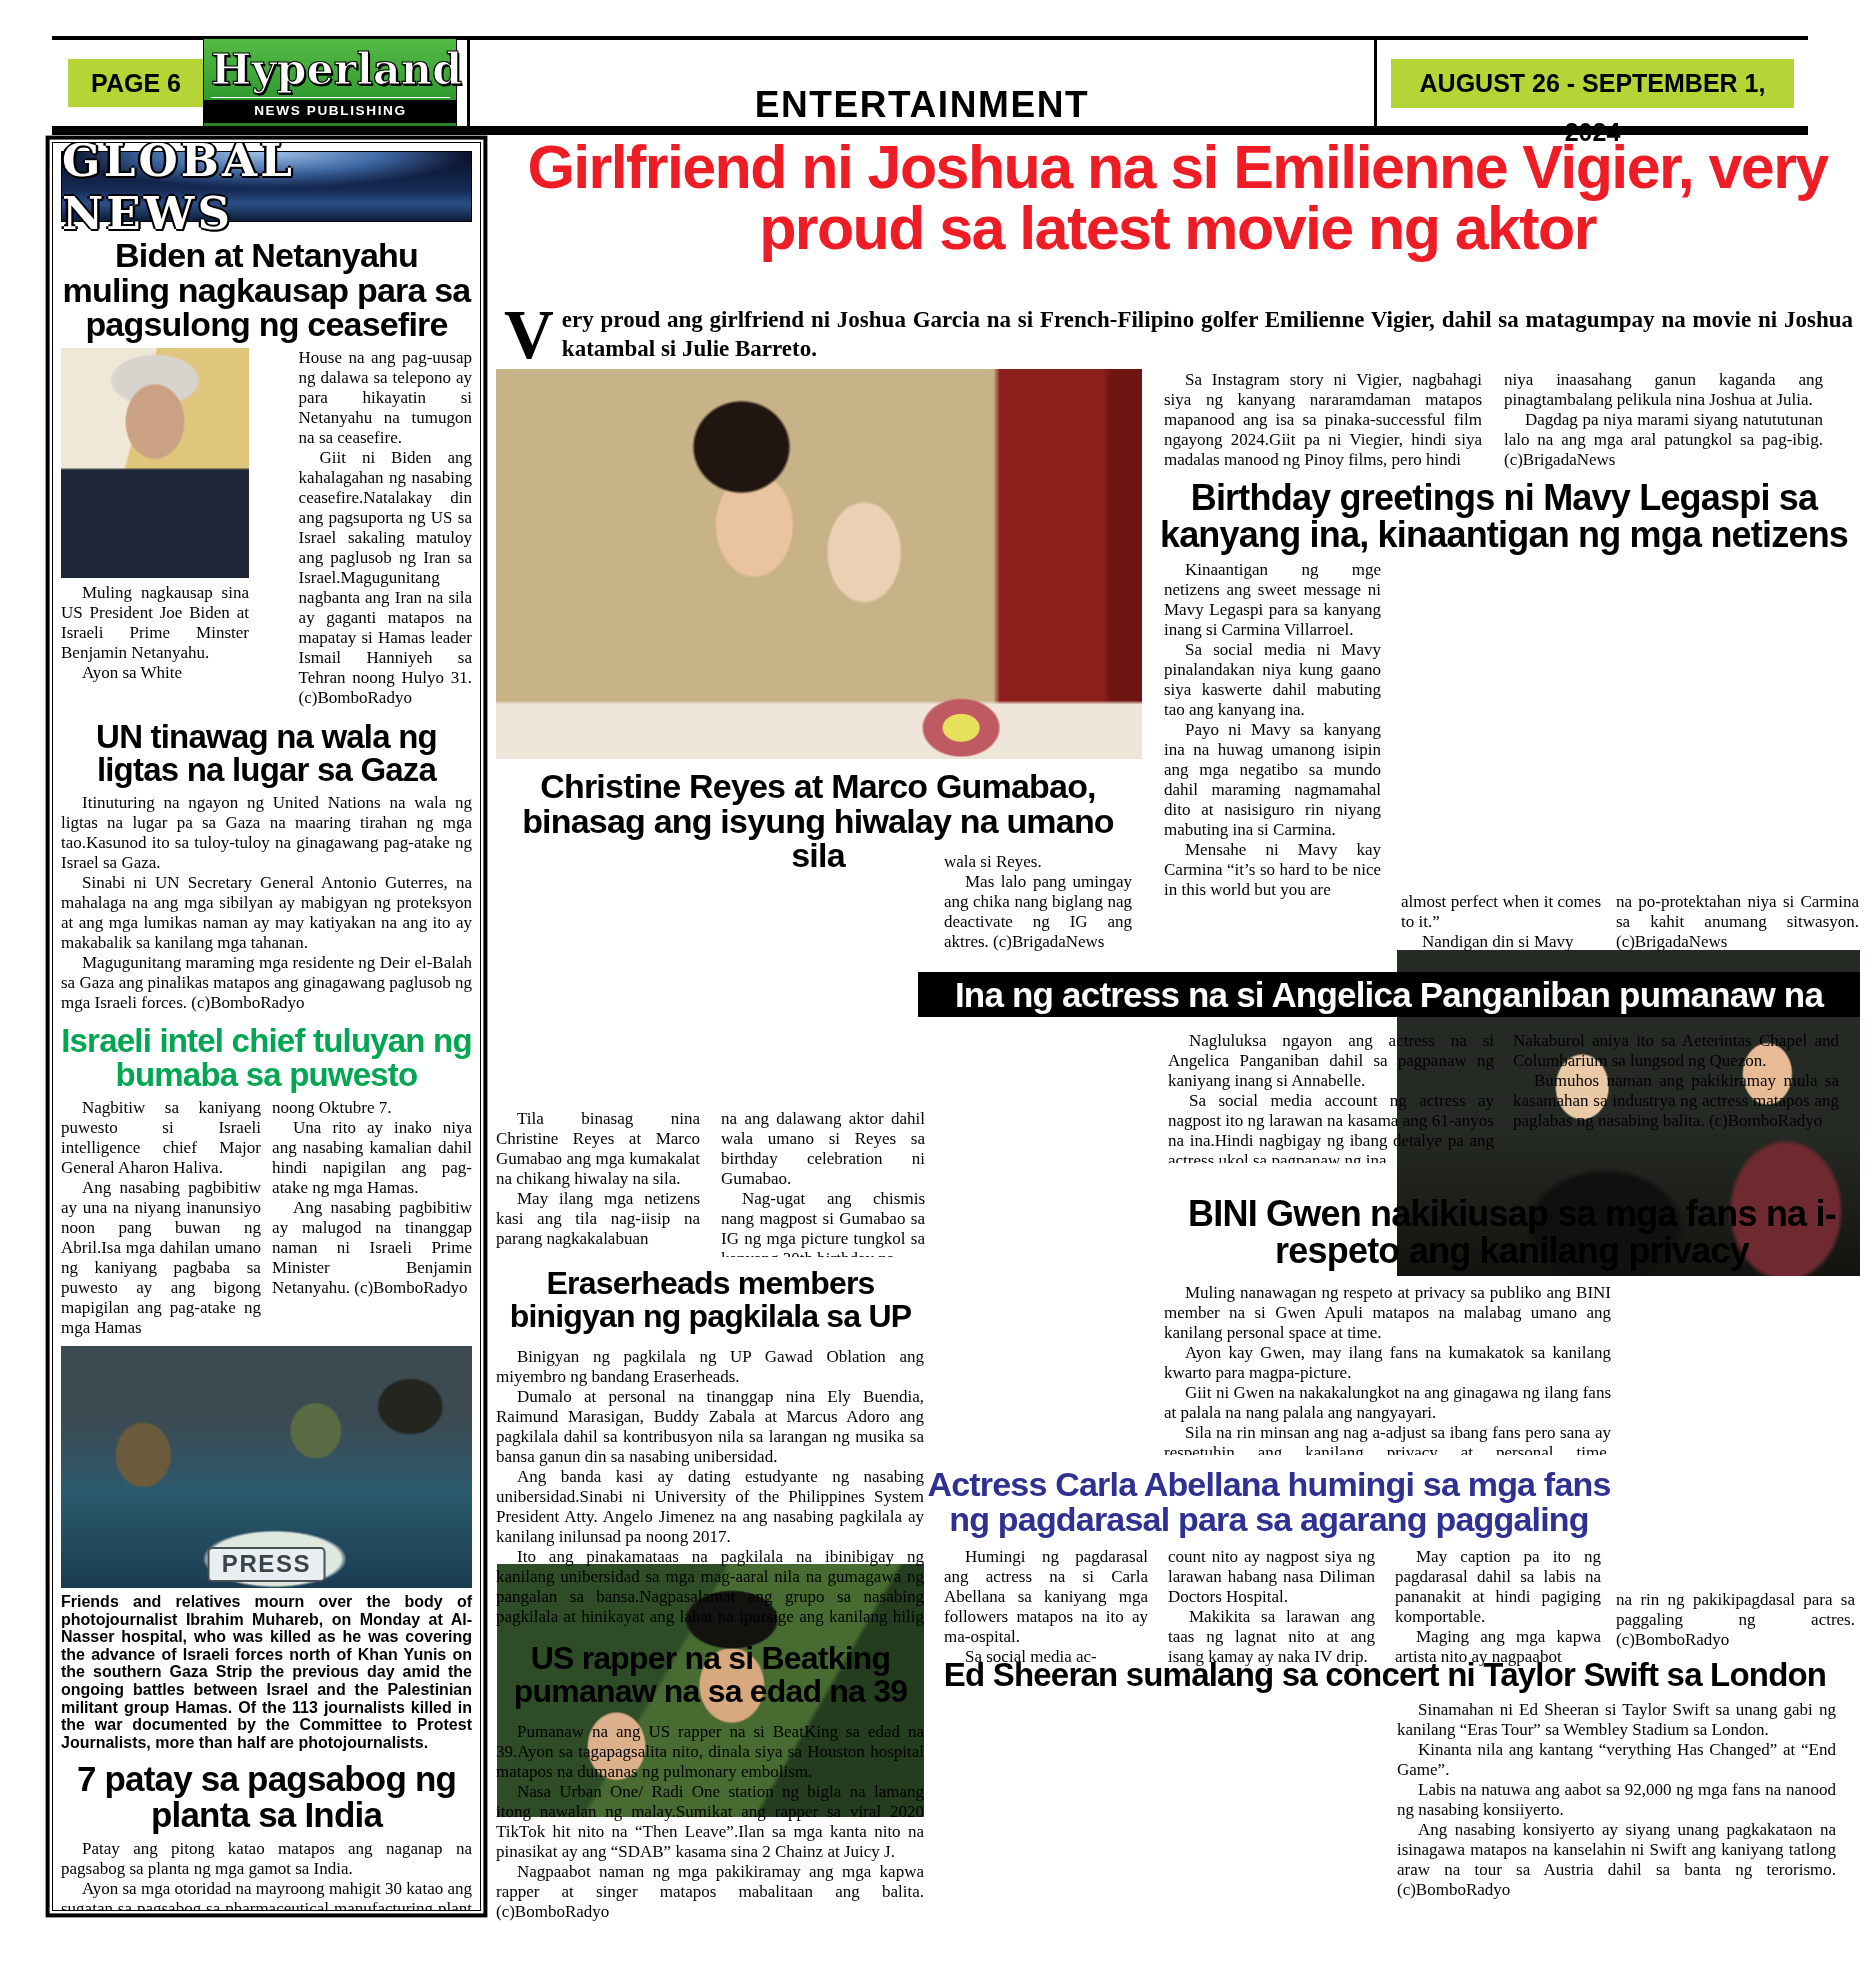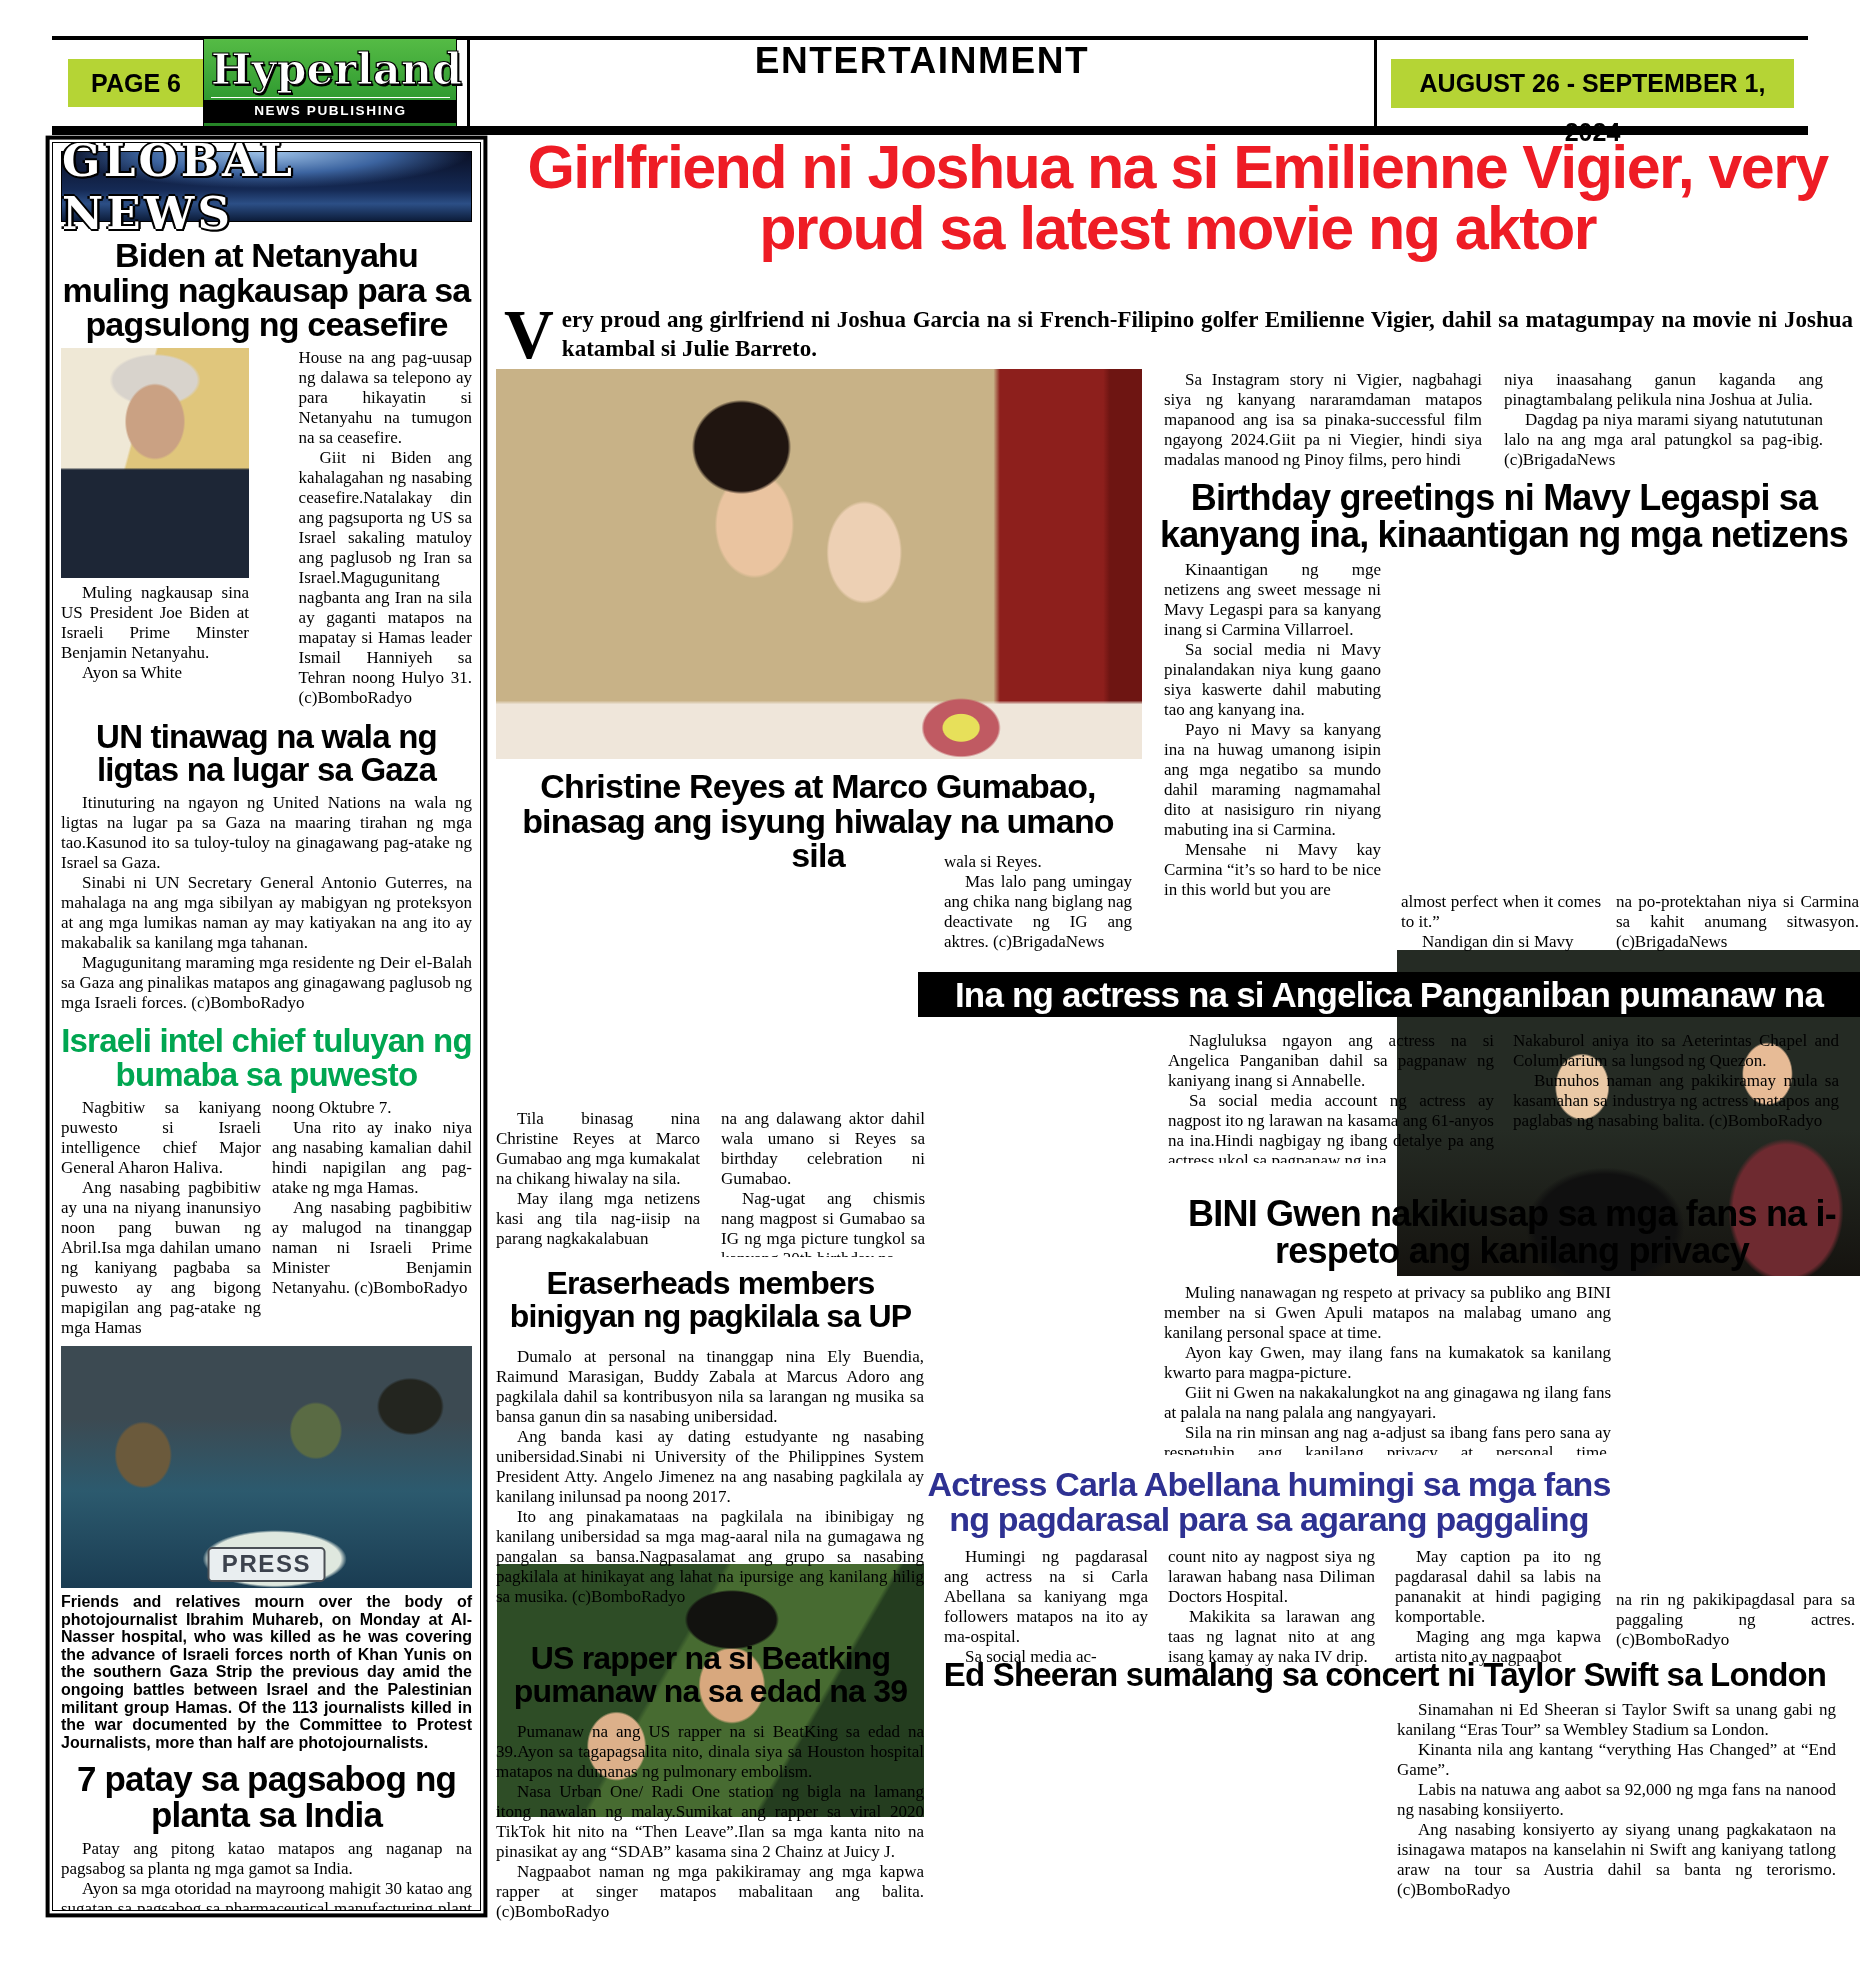--- a/index.html
+++ b/index.html
@@ -4,21 +4,21 @@
 <style>
   html,body{margin:0;padding:0;}
   body{width:1867px;height:1970px;position:relative;background:#fff;overflow:hidden;
        font-family:"Liberation Serif",serif;color:#000;}
   .abs{position:absolute;}
   
   #masthead{left:52px;top:36px;width:1756px;border-top:4.8px solid #000;border-bottom:9.6px solid #000;background:#fff;}
   #mastrow{display:flex;height:86px;align-items:stretch;}
   .mcell{position:relative;}
   #mcell-left{width:415px;}
-  #mcell-mid{flex:1;border-left:3.2px solid #000;border-right:3.2px solid #000;display:flex;align-items:flex-start;justify-content:center;}
+  #mcell-mid{flex:1;border-left:3.2px solid #000;border-right:3.2px solid #000;display:flex;align-items:flex-end;justify-content:center;}
   #mcell-right{width:431px;display:flex;align-items:center;justify-content:center;}
   #page-badge{position:absolute;left:16px;top:19px;width:136px;height:48px;background:#b5d435;
       font:700 25px/48px "Liberation Sans",sans-serif;text-align:center;}
   #logo{position:absolute;right:9.6px;top:-1.6px;width:254px;height:89px;background:linear-gradient(180deg,#55bb45 0%,#2f9a30 70%,#268427 100%);border:1.6px solid #000;box-sizing:border-box;}
   #logo-name{display:block;text-align:center;font:700 43px/56px "DejaVu Serif",serif;color:#fff;
       -webkit-text-stroke:1.2px #000;text-shadow:1.6px 1.6px 0 #000;border-bottom:1.6px solid #fff;margin:1.6px 6.4px 0 6.4px;}
   #logo-tag{display:block;background:#000;color:#fff;text-align:center;
       font:700 13.6px/22.3px "Liberation Sans",sans-serif;letter-spacing:1.6px;margin-top:2.4px;}
   #section-title{font:700 37px "Liberation Sans",sans-serif;letter-spacing:1.6px;}
   #date-badge{width:403px;height:49px;background:#b5d435;font:700 25px/49px "Liberation Sans",sans-serif;text-align:center;}
@@ -245,20 +245,21 @@
 <div class="abs" style="left:1397px;top:1700px;width:439px;height:239px;overflow:hidden;">
   <p class="np">Sinamahan ni Ed Sheeran si Taylor Swift sa unang gabi ng kanilang “Eras Tour” sa Wembley Stadium sa London.</p>
   <p class="np">Kinanta nila ang kantang “verything Has Changed” at “End Game”.</p>
   <p class="np">Labis na natuwa ang aabot sa 92,000 ng mga fans na nanood ng nasabing konsiiyerto.</p>
   <p class="np">Ang nasabing konsiyerto ay siyang unang pagkakataon na isinagawa matapos na kanselahin ni Swift ang kaniyang tatlong araw na tour sa Austria dahil sa banta ng terorismo. (c)BomboRadyo</p>
 </div>
 
 <h2 class="abs h2" style="left:501px;top:1267px;width:419px;font-size:32px;">Eraserheads members binigyan ng pagkilala sa UP</h2>
 
 <div class="abs" style="left:496px;top:1347px;width:428px;height:283px;overflow:hidden;">
+  <p class="np">Binigyan ng pagkilala ng UP Gawad Oblation ang miyembro ng bandang Eraserheads.</p>
   <p class="np">Dumalo at personal na tinanggap nina Ely Buendia, Raimund Marasigan, Buddy Zabala at Marcus Adoro ang pagkilala dahil sa kontribusyon nila sa larangan ng musika sa bansa ganun din sa nasabing unibersidad.</p>
   <p class="np">Ang banda kasi ay dating estudyante ng nasabing unibersidad.Sinabi ni University of the Philippines System President Atty. Angelo Jimenez na ang nasabing pagkilala ay kanilang inilunsad pa noong 2017.</p>
   <p class="np">Ito ang pinakamataas na pagkilala na ibinibigay ng kanilang unibersidad sa mga mag-aaral nila na gumagawa ng pangalan sa bansa.Nagpasalamat ang grupo sa nasabing pagkilala at hinikayat ang lahat na ipursige ang kanilang hilig sa musika. (c)BomboRadyo</p>
 </div>
 
 <h2 class="abs h2" style="left:501px;top:1642px;width:419px;font-size:32px;">US rapper na si Beatking pumanaw na sa edad na 39</h2>
 
 <div class="abs" style="left:496px;top:1722px;width:428px;height:223px;overflow:hidden;">
   <p class="np">Pumanaw na ang US rapper na si BeatKing sa edad na 39.Ayon sa tagapagsalita nito, dinala siya sa Houston hospital matapos na dumanas ng pulmonary embolism.</p>
   <p class="np">Nasa Urban One/ Radi One station ng bigla na lamang itong nawalan ng malay.Sumikat ang rapper sa viral 2020 TikTok hit nito na “Then Leave”.Ilan sa mga kanta nito na pinasikat ay ang “SDAB” kasama sina 2 Chainz at Juicy J.</p>

